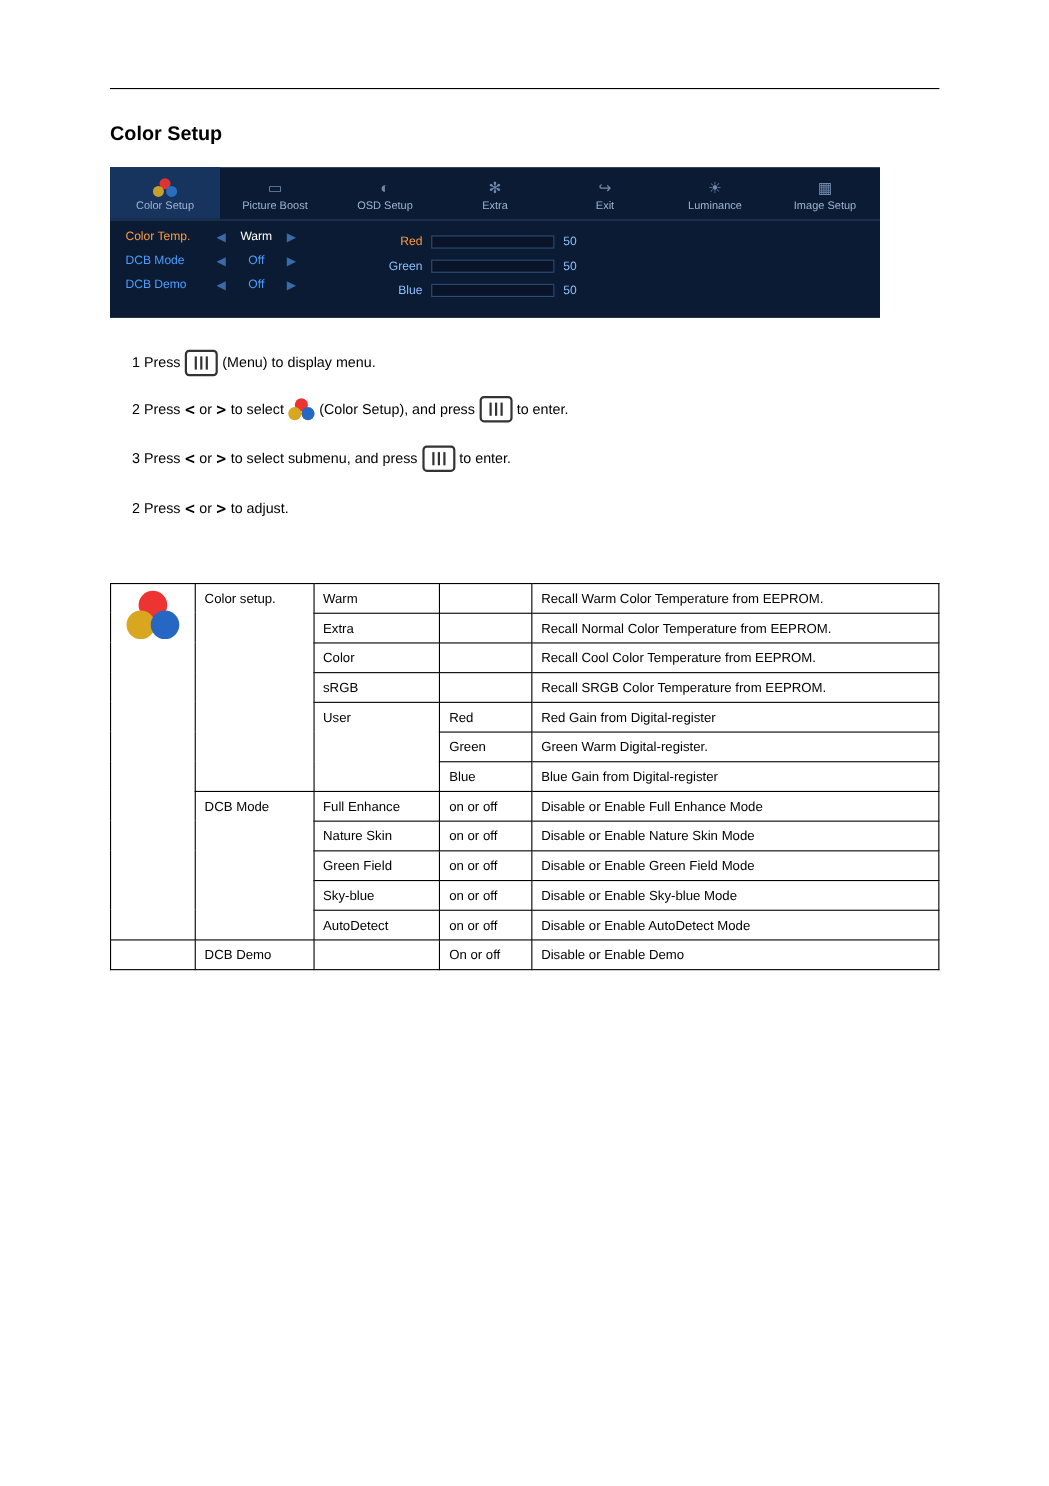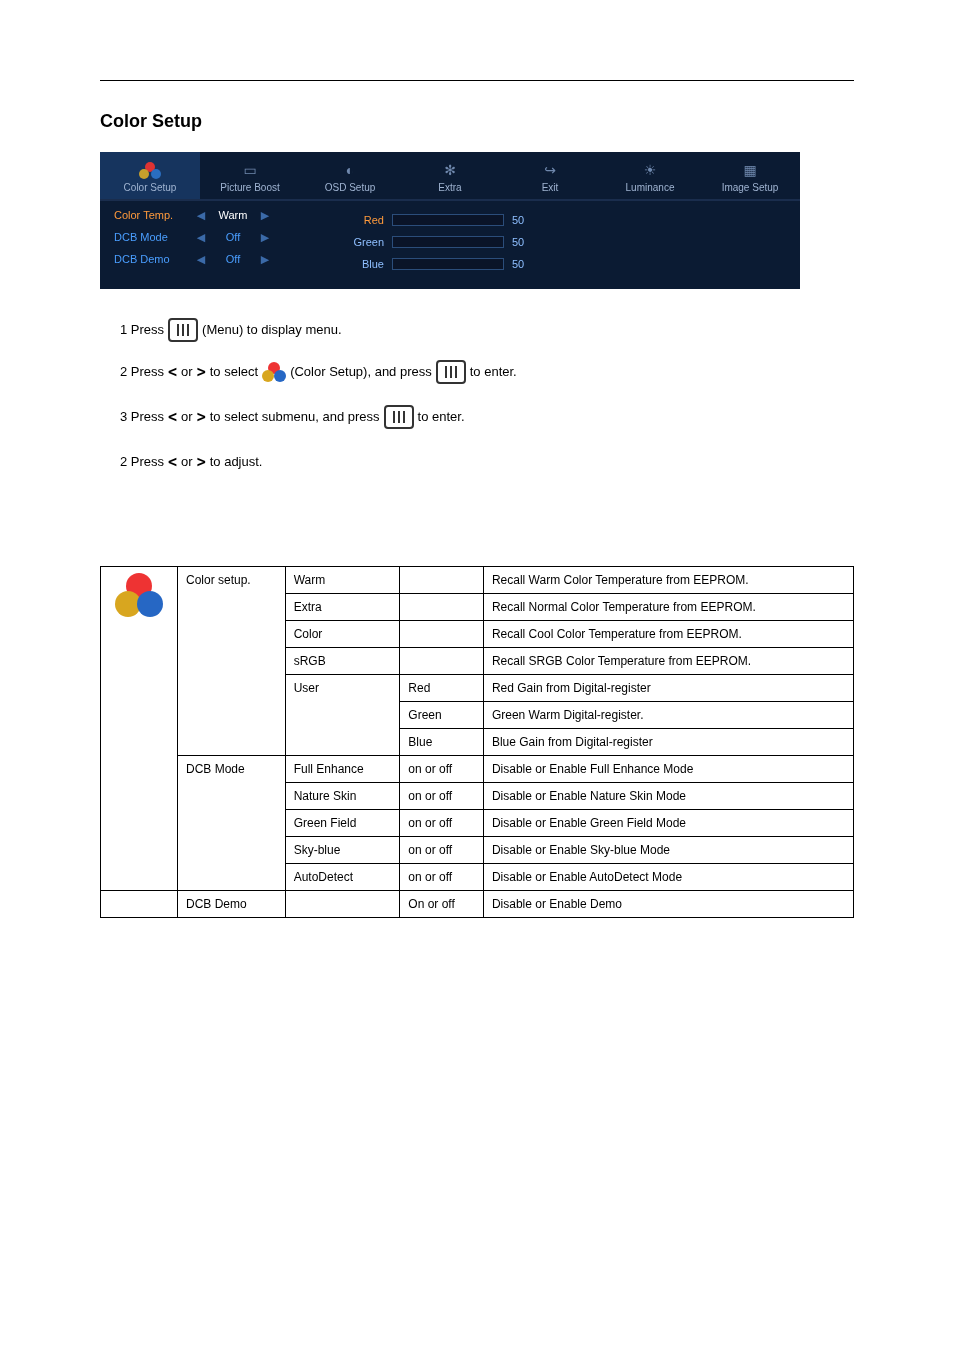--- a/index.html
+++ b/index.html
@@ -132,21 +132,21 @@
   }
   .exit-icon .arr {
     position:absolute; left:24px; top:6px; width:0; height:0;
     border-top:4px solid transparent; border-bottom:4px solid transparent; border-left:6px solid #333;
   }
 
   
   table.spec {
     border-collapse: collapse;
     width: 100%;
-    margin-top: 84px;
+    margin-top: 48px;
     font-size: 12px;
   }
   table.spec td {
     border: 1px solid #000;
     padding: 6px 8px;
     vertical-align: top;
   }
   .icon-cell {
     width: 60px; vertical-align: middle; text-align: center;
   }

